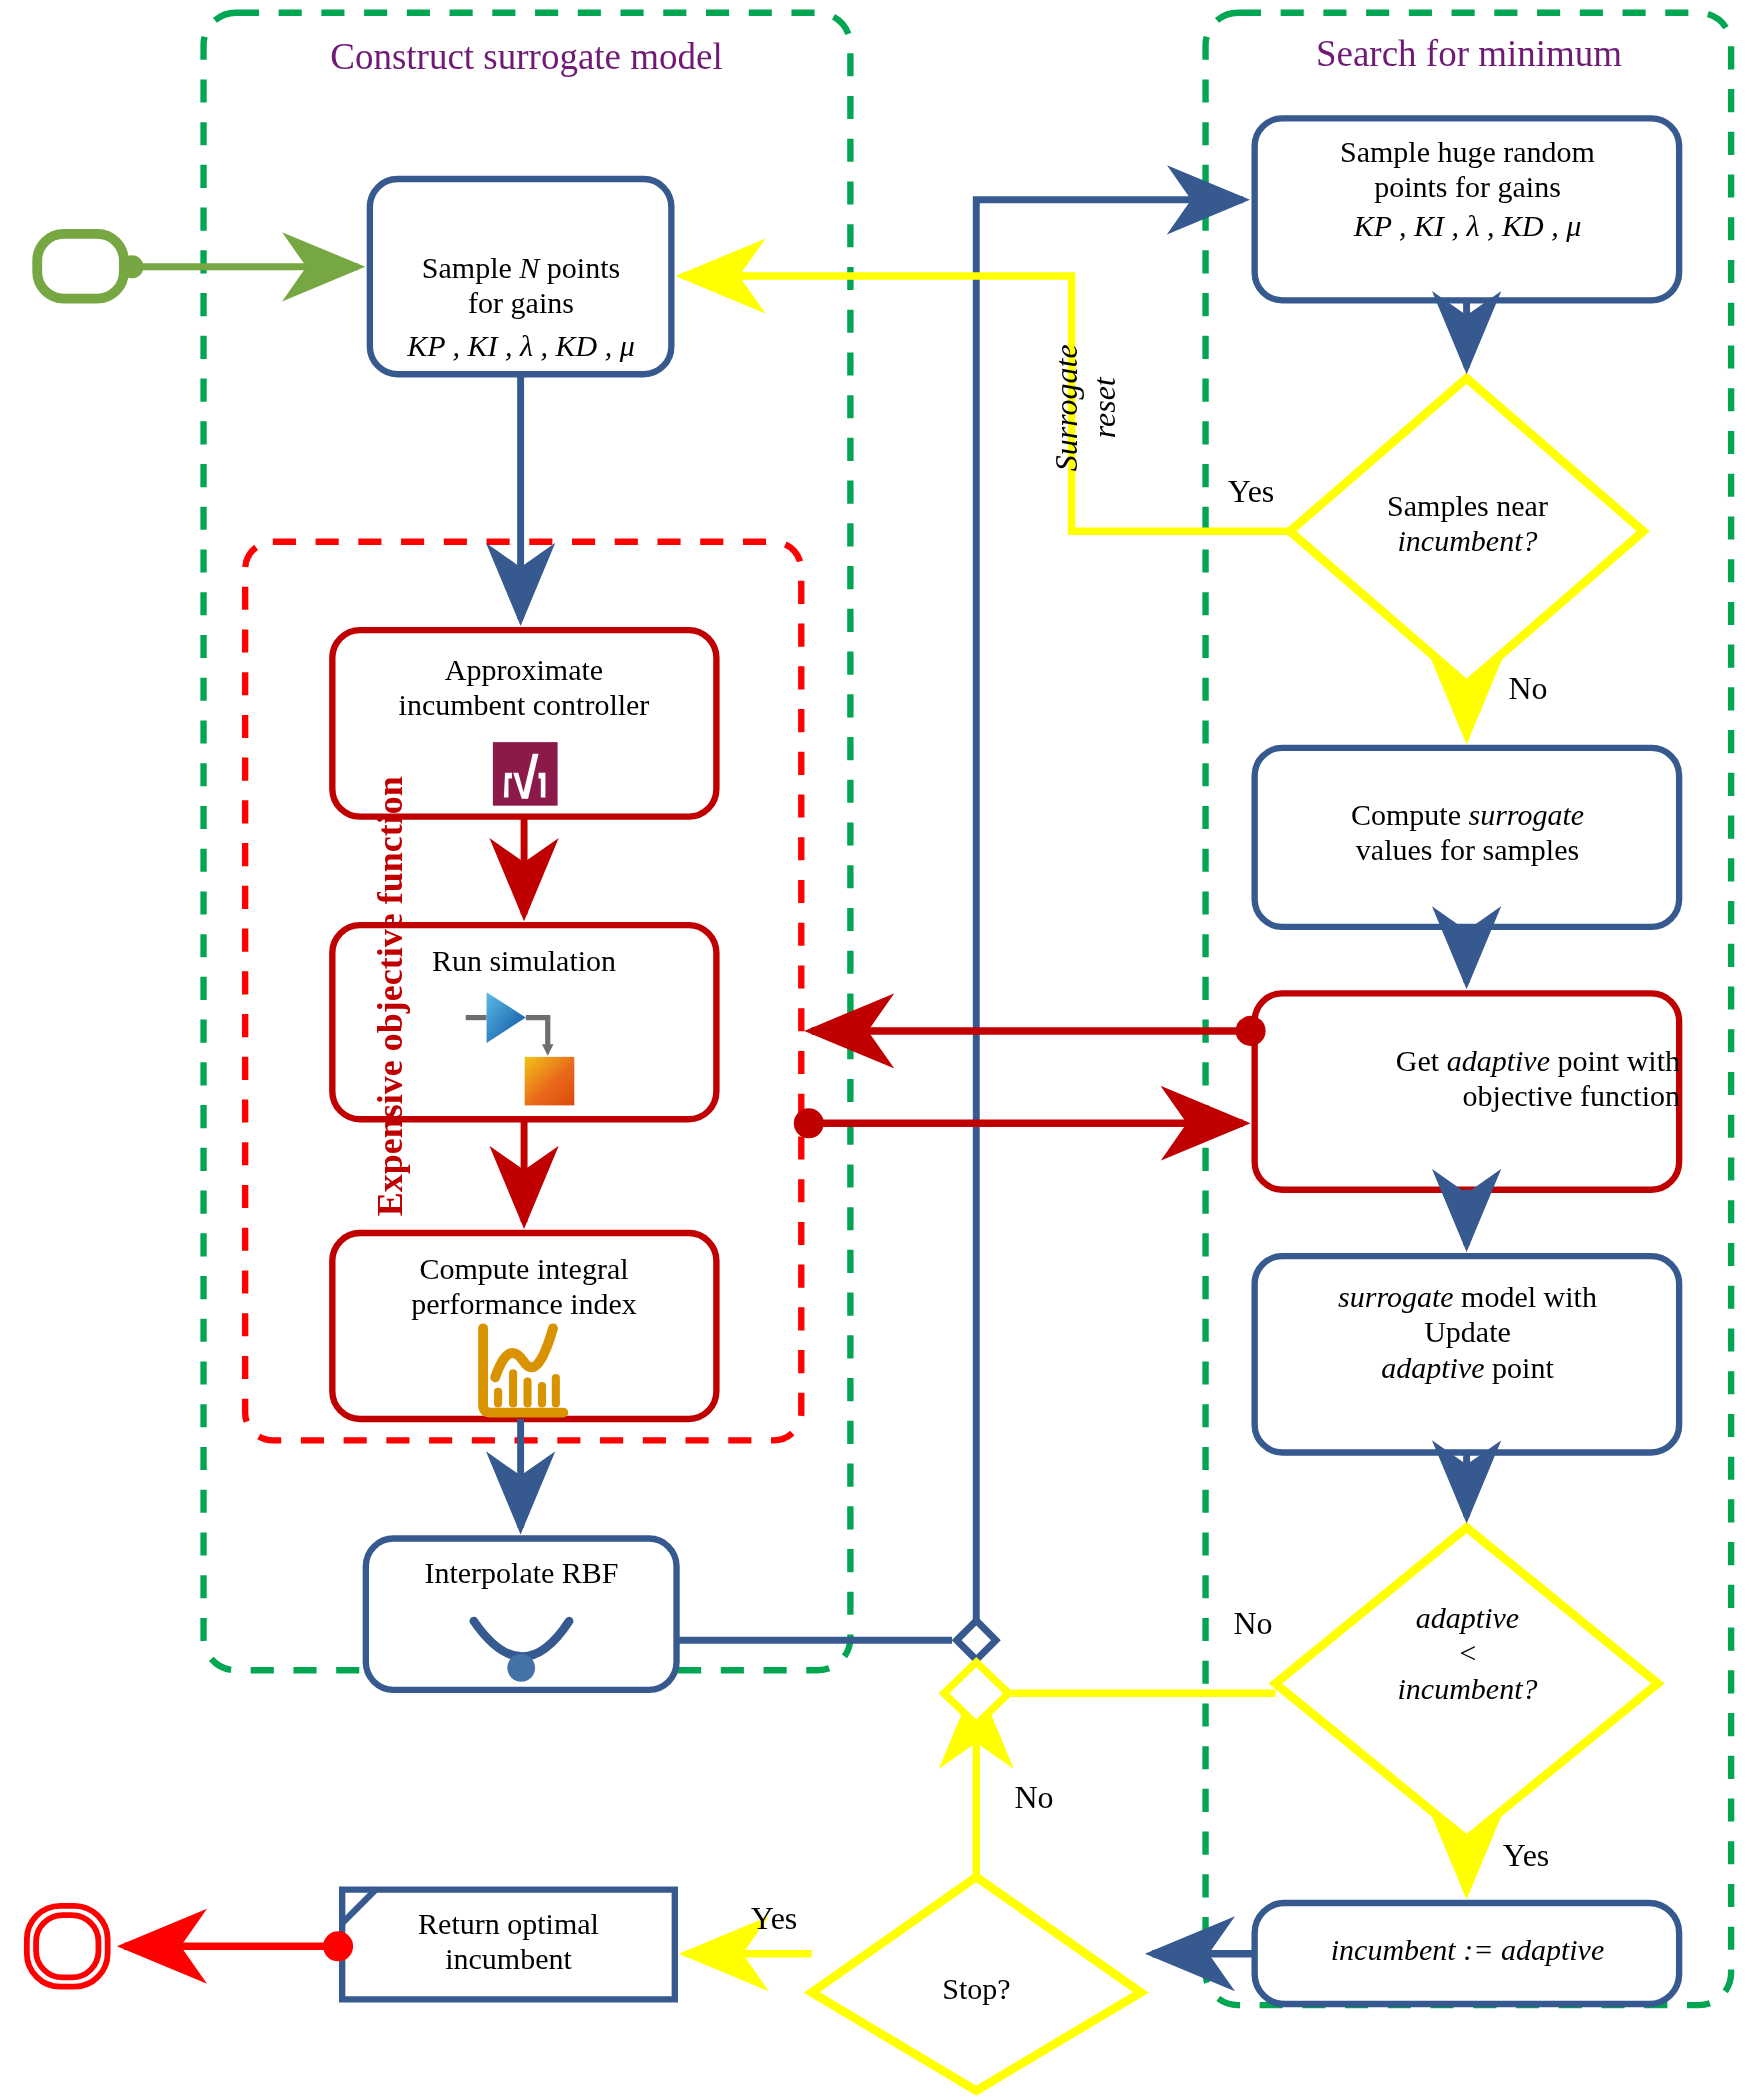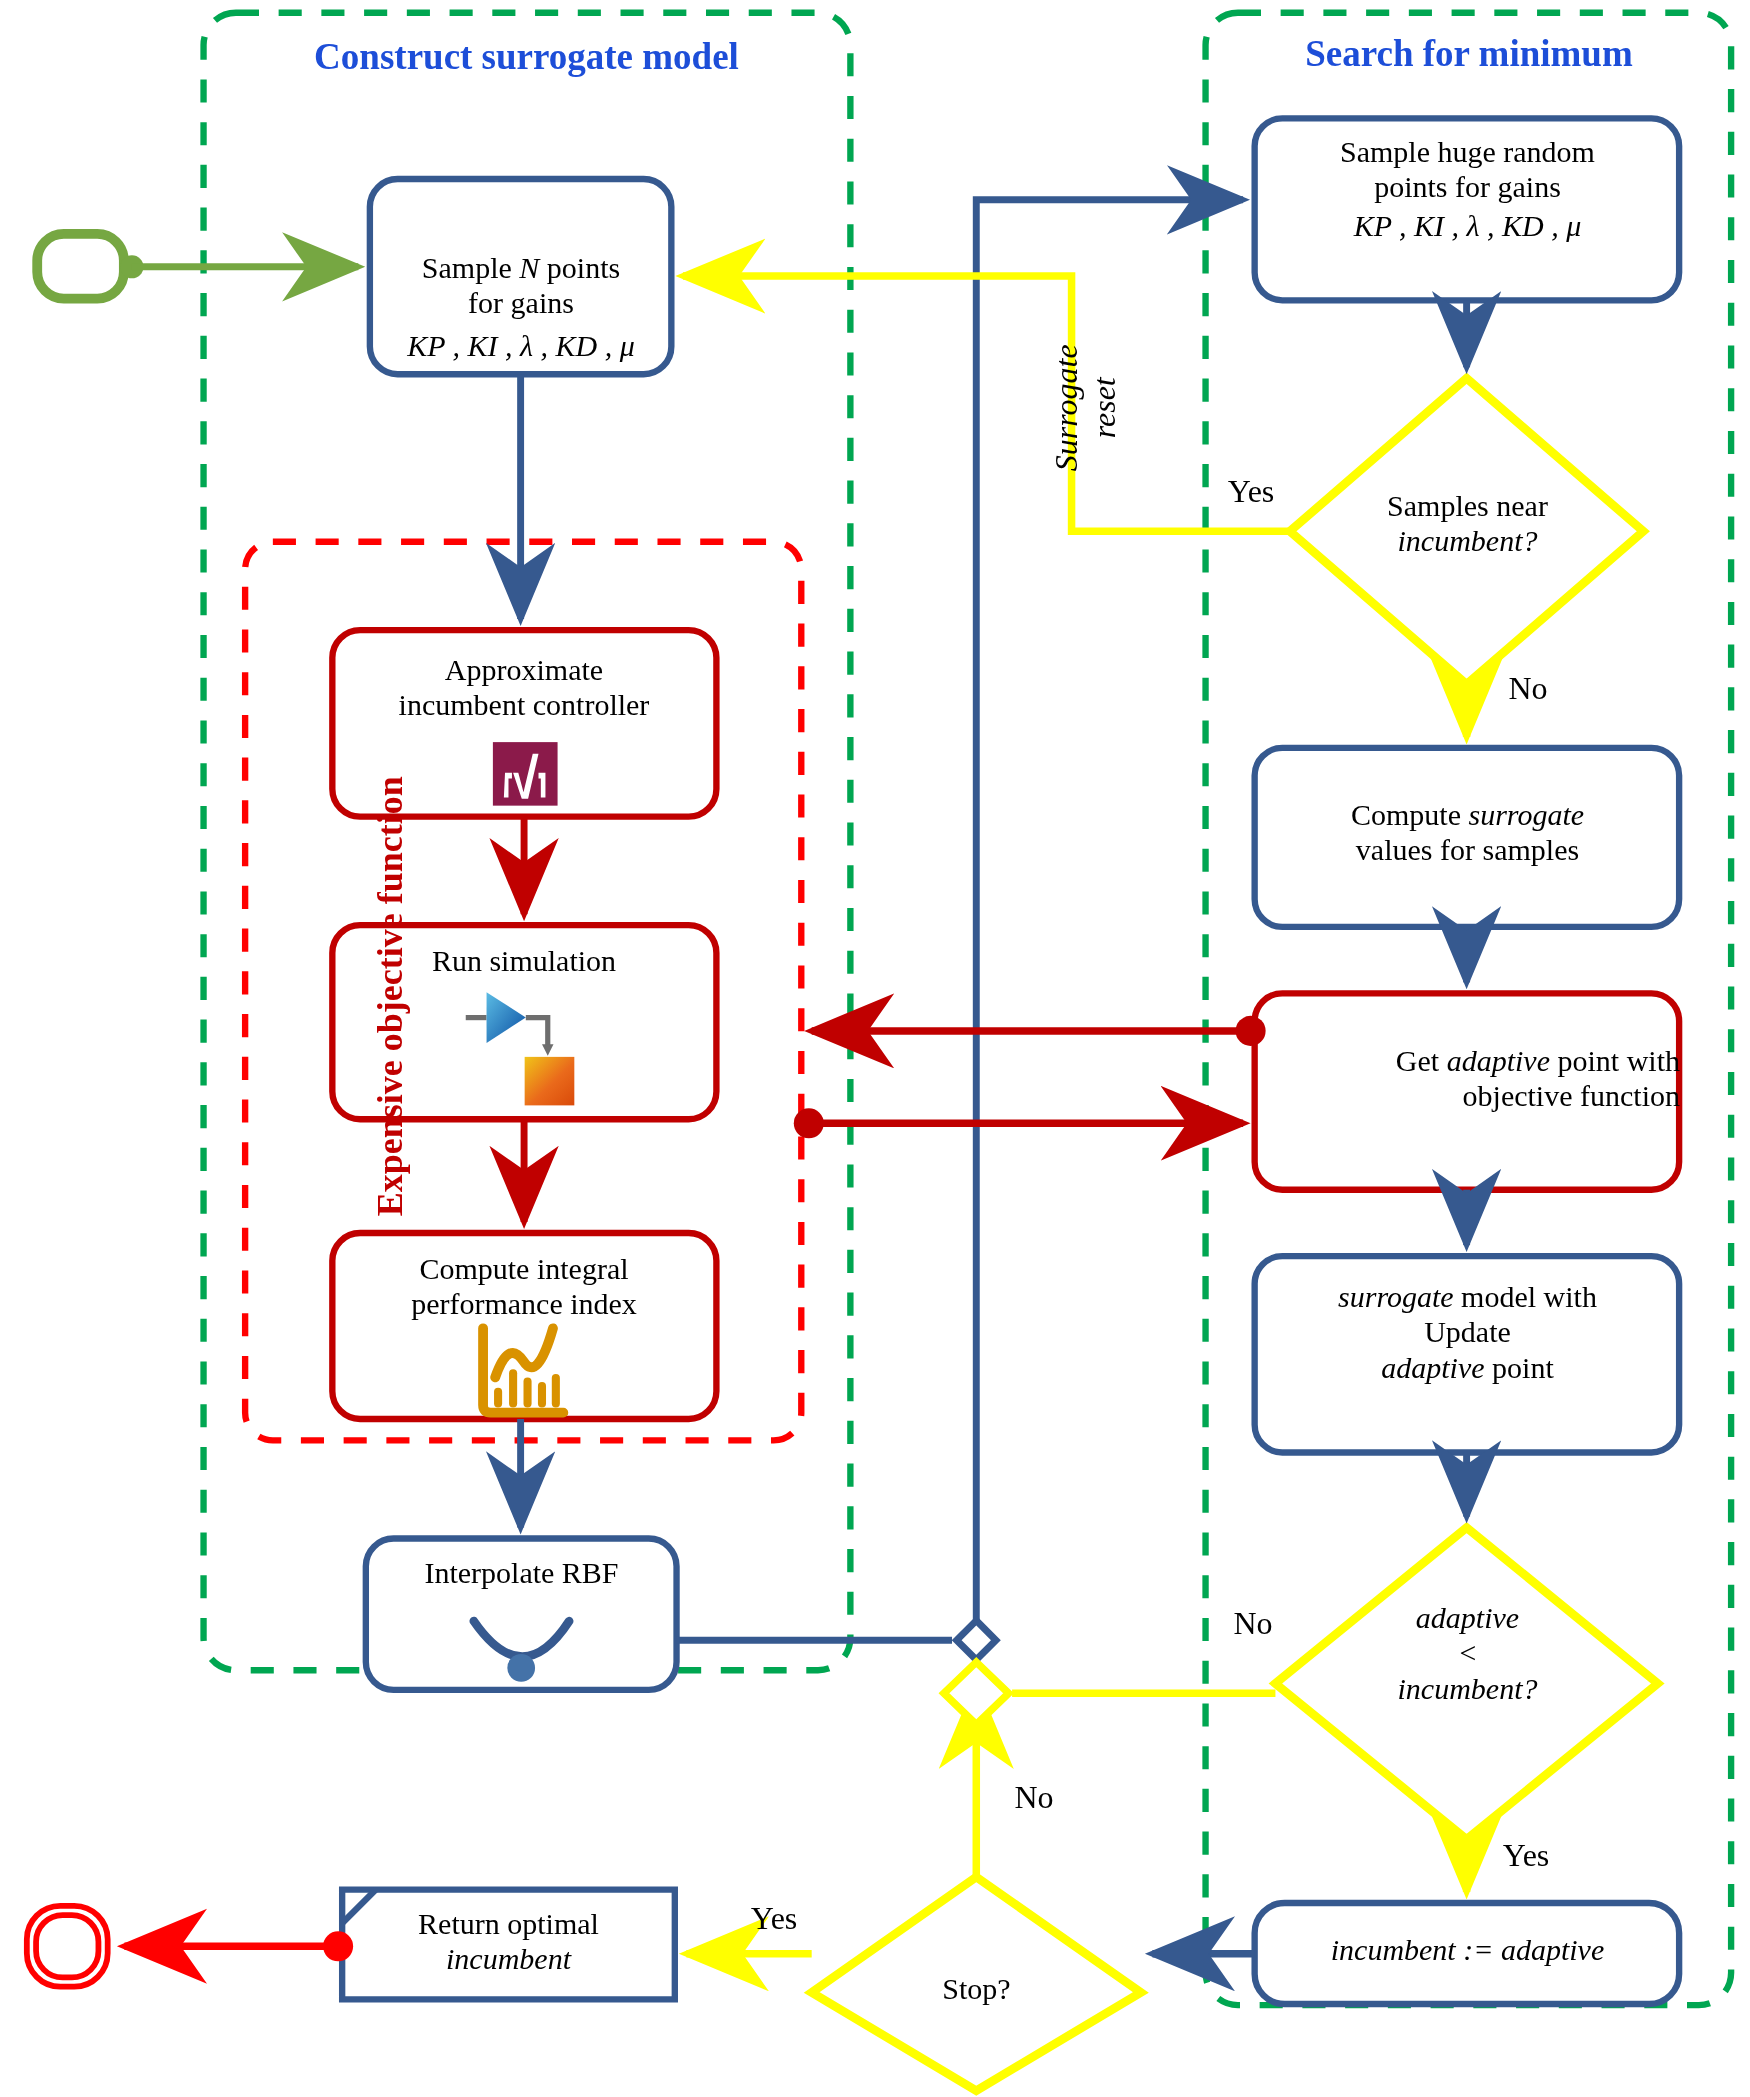--- a/index.html
+++ b/index.html
@@ -1,21 +1,21 @@
 <!DOCTYPE html>
 <html style="font-size:9.2px"><head>
 <meta charset="utf-8">
 <style>
   html,body{margin:0;padding:0;background:#ffffff;}
   body{font-family:"Liberation Serif", serif;}
   #stage{position:relative;width:1751px;height:2097px;background:#fff;overflow:hidden;}
   svg.layer{position:absolute;left:0;top:0;width:1751px;height:2097px;}
   .lbl{position:absolute;font-family:"Liberation Serif", serif;color:#000;text-align:center;line-height:1.18;}
   .node-text{font-size:30px;}
-  .group-title{font-weight:bold;font-size:37px;color:#1d4ed8;font-family:"Liberation Serif", serif;}
+  .group-title{font-weight:normal;font-size:37px;color:#701a75;font-family:"Liberation Serif", serif;}
   .edge-label{font-size:32px;}
   .rot-label{transform-origin:50% 50%;}
   .vert-red{color:#c00000;font-weight:bold;font-size:36px;}
   i{font-style:italic;}
 </style>
 </head>
 <body>
 
 <div id="stage">
 
@@ -267,21 +267,21 @@
     <div><span>Compute integral</span></div>
     <div><span>performance index</span></div>
   </div>
 
   <div class="lbl node-text" style="left:366px;top:1555px;width:311px;">
     <div><span>Interpolate RBF</span></div>
   </div>
 
   <div class="lbl node-text" style="left:347px;top:1906px;width:323px;">
     <div><span>Return optimal</span></div>
-    <div style="font-style:italic;"><span>incumbent</span></div>
+    <div style=""><span>incumbent</span></div>
   </div>
 
   <div class="lbl node-text" style="left:1255px;top:134px;width:425px;">
     <div><span>Sample huge random</span></div>
     <div><span>points for gains</span></div>
     <div style="margin-top:3.5px;font-style:italic;"><span>KP , KI , λ , KD , μ</span></div>
   </div>
 
   <div class="lbl node-text" style="left:1323px;top:488px;width:289px;">
     <div><span>Samples near</span></div>

